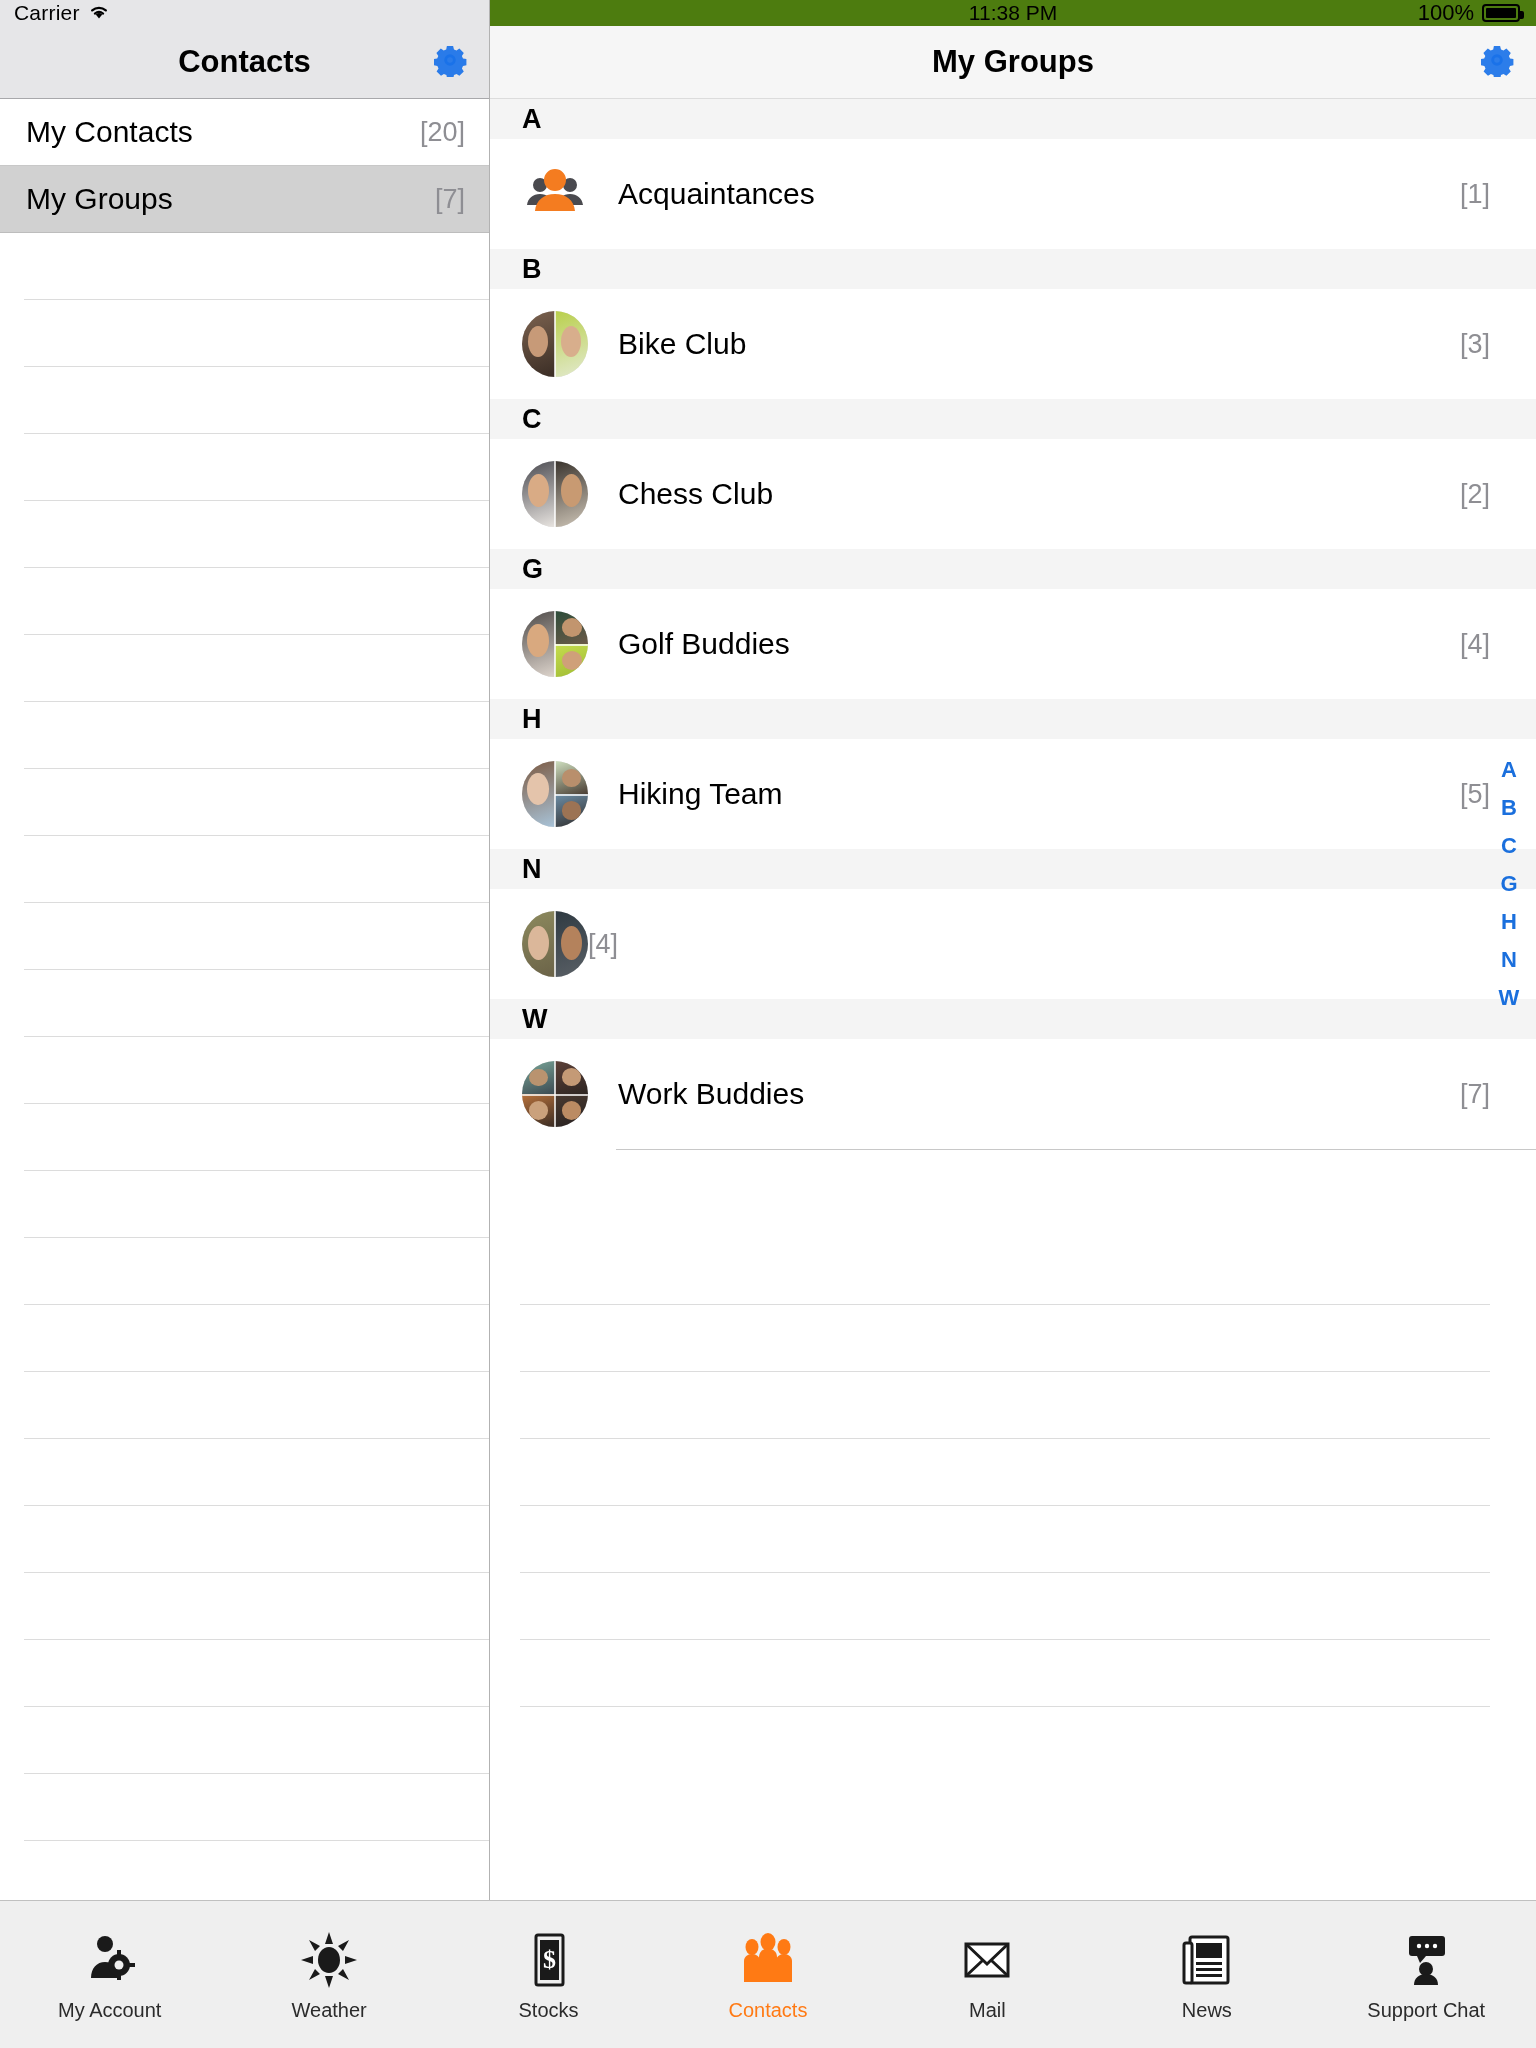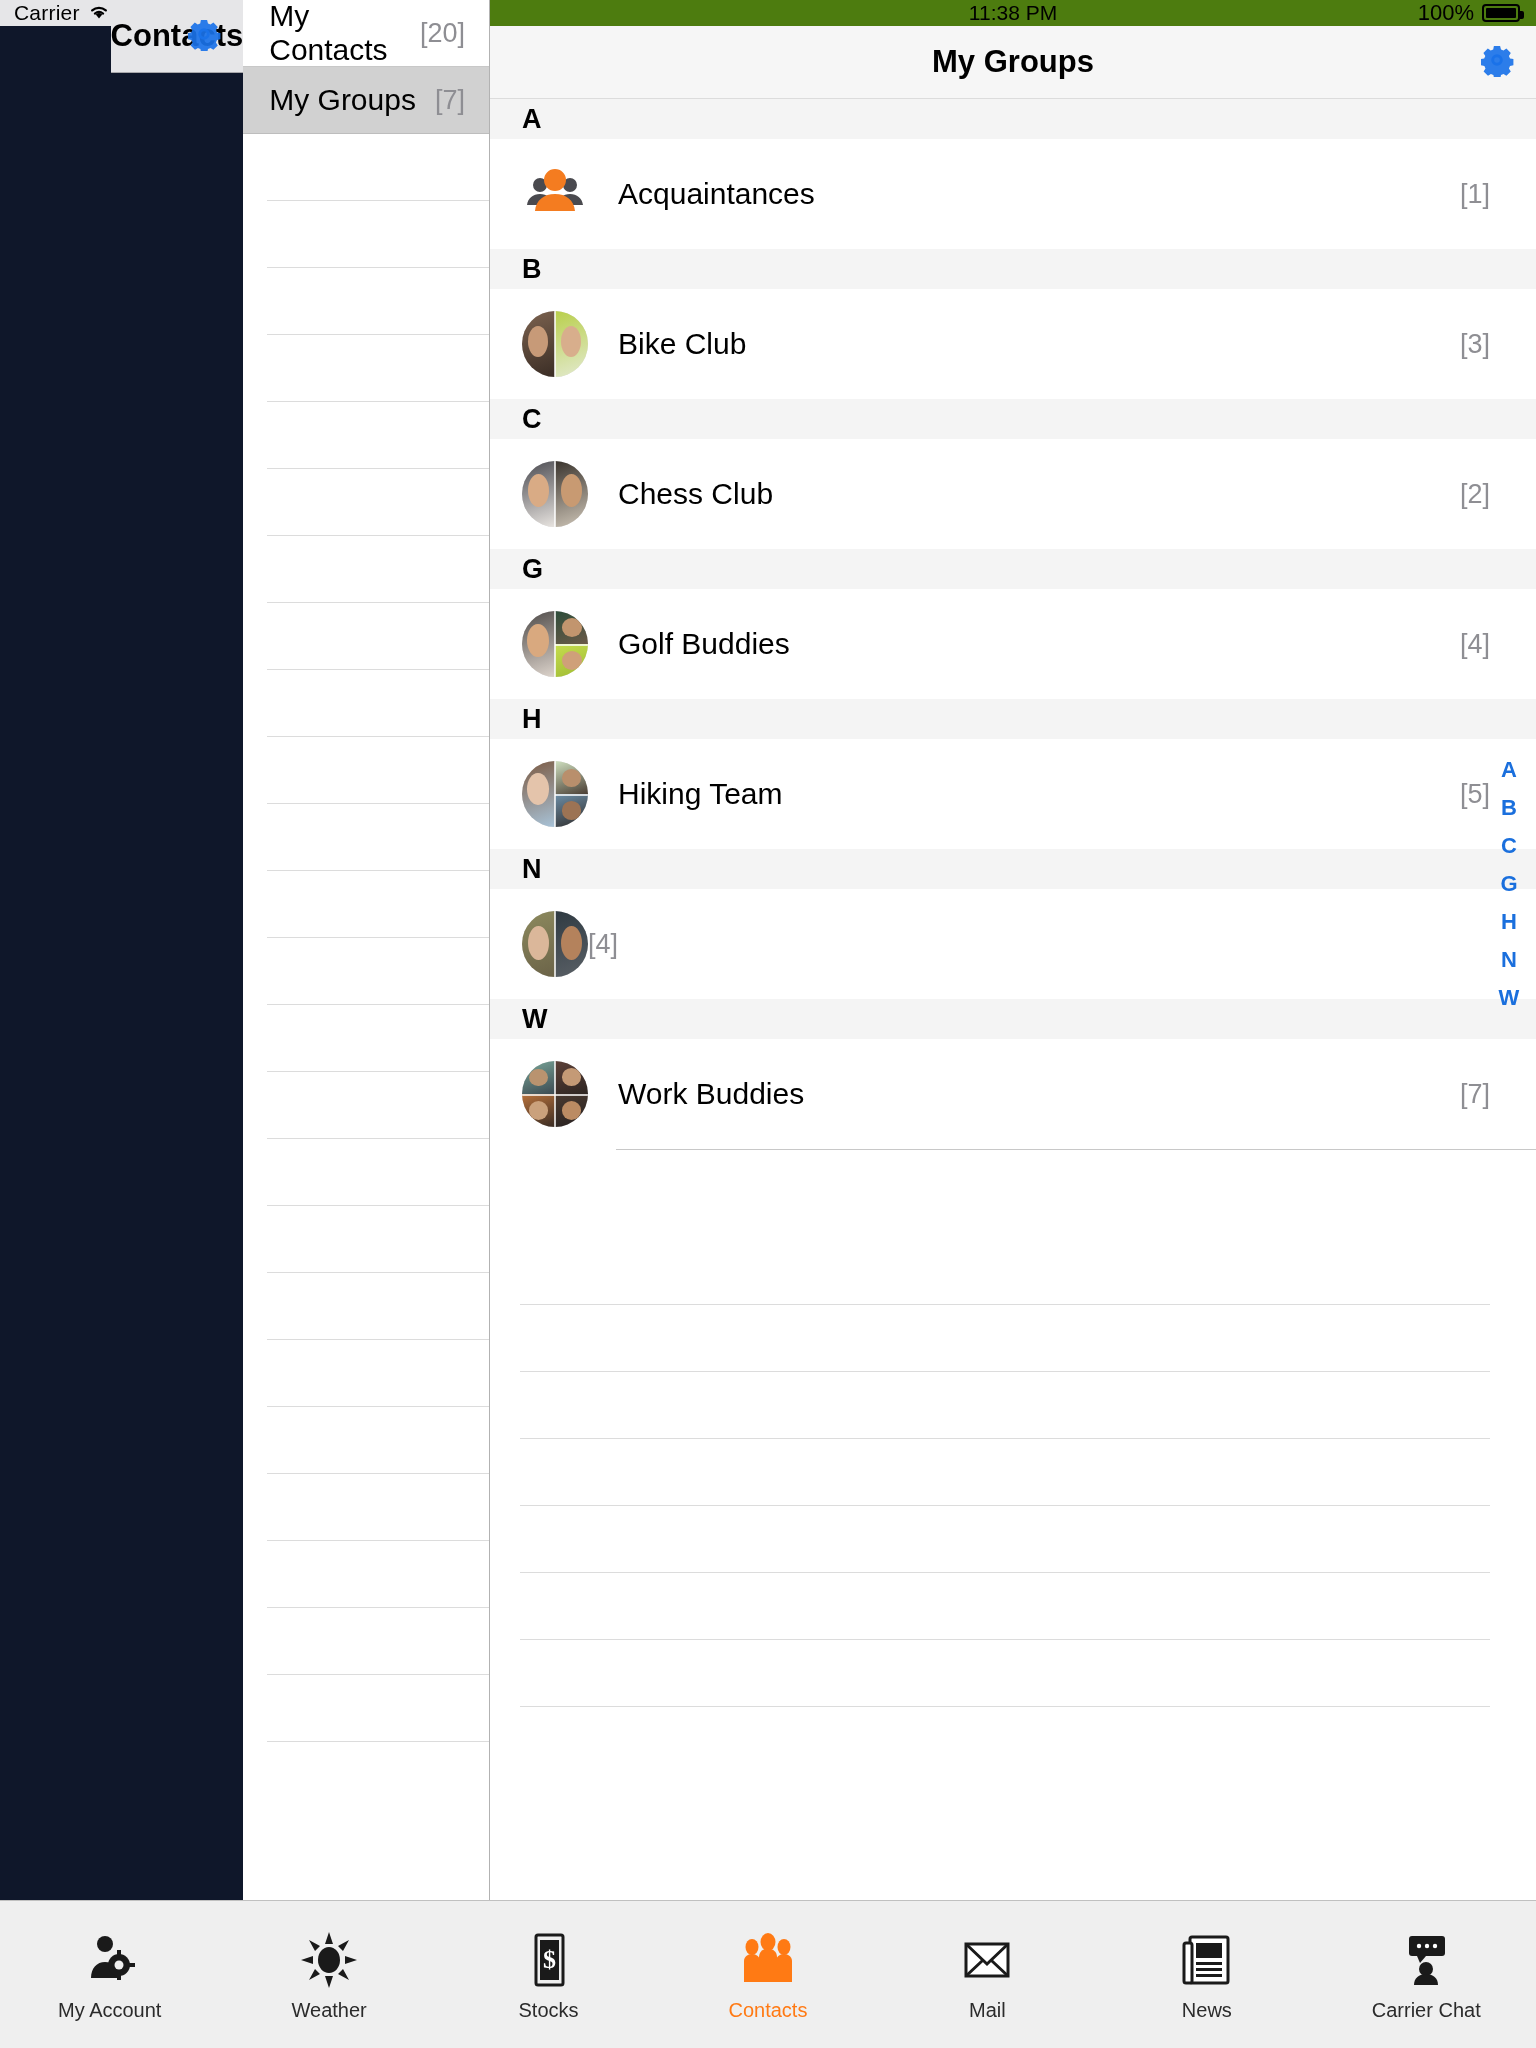--- a/index.html
+++ b/index.html
@@ -10,21 +10,21 @@
     overflow: hidden;
   }
   #app { position: relative; width: 1536px; height: 2048px; display: flex; flex-direction: column; }
 
   
   .panels { display: flex; width: 1536px; height: 1900px; }
 
   
   .left-panel {
     width: 490px; height: 100%;
-    display: flex; flex-direction: row;
+    display: flex; flex-direction: column;
     border-right: 1px solid #b2b2b2;
     background: #0f172a;
   }
   .left-statusbar {
     height: 26px; background: #e6e6e8;
     display: flex; align-items: center; padding-left: 14px; gap: 7px;
   }
   .carrier-text { font-size: 21px; color: #000; letter-spacing: .2px; }
   .wifi-glyph { display: inline-block; line-height: 1; margin-top: -2px; }
 
@@ -460,17 +460,17 @@
             <path d="M20 25l3 7 6-7z" fill="#1a1a1a"></path>
             <g fill="#fff">
               <circle cx="22" cy="15" r="2.2"></circle>
               <circle cx="30" cy="15" r="2.2"></circle>
               <circle cx="38" cy="15" r="2.2"></circle>
             </g>
             <circle cx="29" cy="38" r="7" fill="#1a1a1a"></circle>
             <path d="M17 54c0-7 5-11 12-11s12 4 12 11z" fill="#1a1a1a"></path>
           </svg>
       </span>
-      <span class="tab-label">Carrier Chat</span>
+      <span class="tab-label">Support Chat</span>
     </div>
 
   </div>
 </div>
 
 </body></html>

